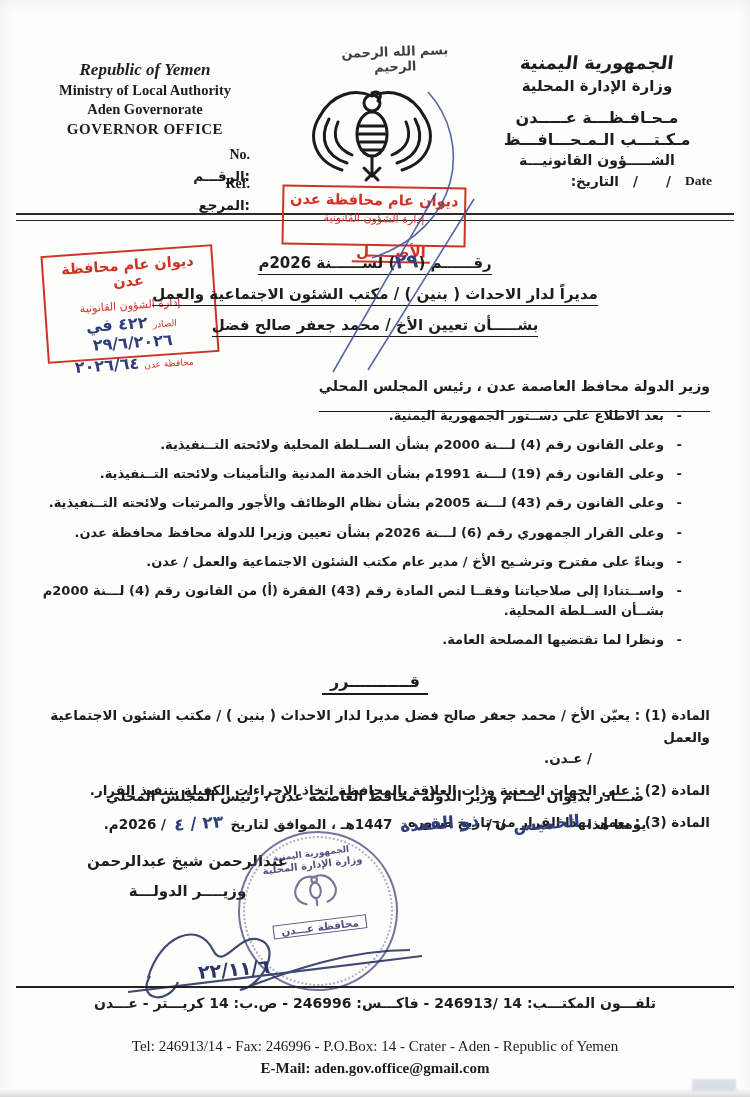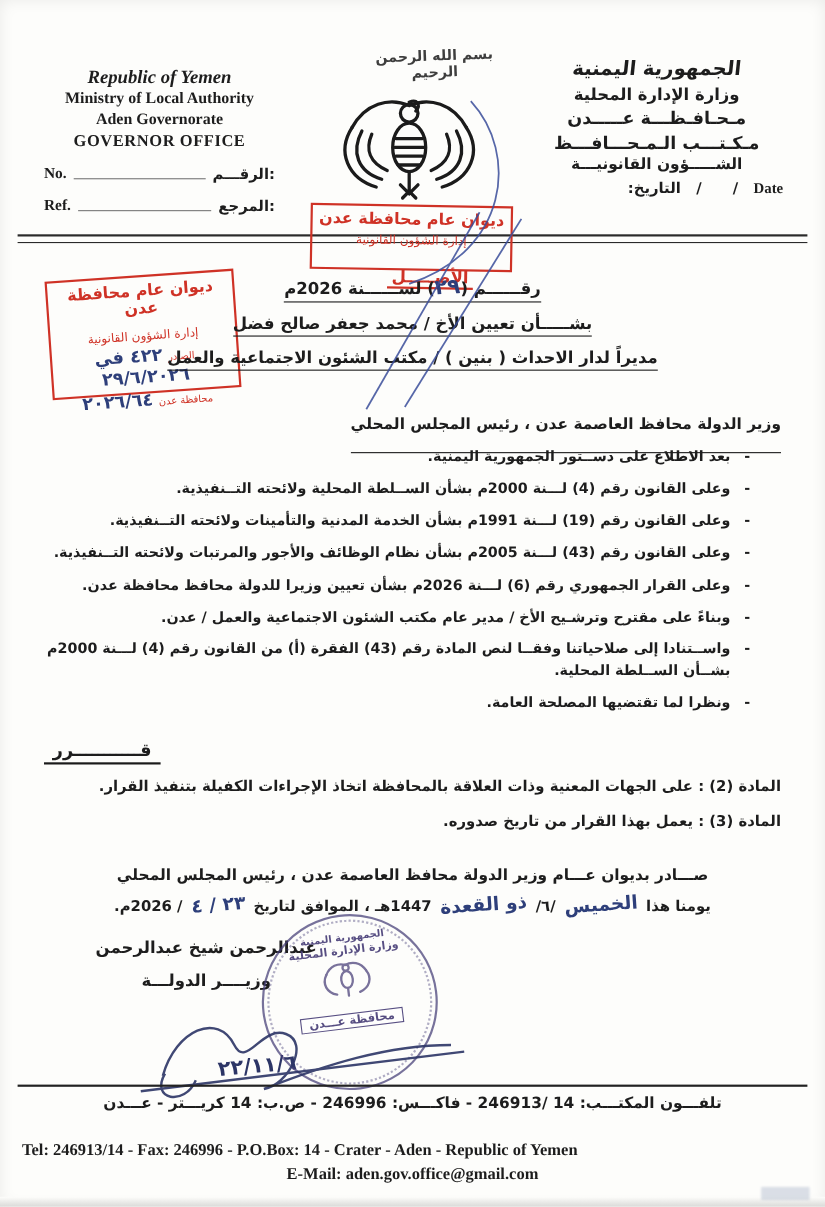--- a/index.html
+++ b/index.html
@@ -5,28 +5,28 @@
   html,body{margin:0;padding:0;background:#e8e8e6;}
   .page{position:relative;width:750px;height:1097px;background:#fdfdfb;overflow:hidden;
         font-family:"DejaVu Sans",sans-serif;color:#1d1d1d;
         box-shadow:inset 0 0 14px rgba(0,0,0,.08);}
   .abs{position:absolute;}
   
   .hdr-en{left:40px;top:60px;width:210px;text-align:center;font-family:"Liberation Serif",serif;font-weight:bold;}
   .hdr-en .l1{font-style:italic;font-size:17px;}
   .hdr-en .l2,.hdr-en .l3{font-size:14.5px;margin-top:2px;}
   .hdr-en .l4{font-size:15px;letter-spacing:.5px;margin-top:3px;}
-  .ref-row{display:flex;align-items:flex-end;justify-content:space-between;margin-top:9px;height:20px;}
+  .ref-row{display:flex;align-items:flex-end;justify-content:space-between;margin-top:9px;height:20px;flex-direction:column;}
   .ref-row .en{font-size:14px;font-family:"Liberation Serif",serif;font-weight:bold;}
   .ref-row .dash{flex:1;border-bottom:1px solid #777;margin:0 6px 4px 6px;height:12px;}
   .ref-row .arl{font-size:13.5px;font-weight:bold;font-family:"DejaVu Sans",sans-serif;}
   .hdr-ar{right:34px;top:52px;width:238px;text-align:center;font-weight:bold;}
   .hdr-ar .a1{font-size:18px;transform:skewX(-6deg);}
   .hdr-ar .a2{font-size:15px;margin-top:4px;}
-  .hdr-ar .a3{font-size:16px;margin-top:3px;}
+  .hdr-ar .a3{font-size:16px;margin-top:13px;}
   .hdr-ar .a4{font-size:16px;margin-top:3px;}
   .hdr-ar .a5{font-size:14px;margin-top:3px;}
   .date-row{display:flex;flex-direction:row-reverse;justify-content:flex-end;margin-top:5px;font-size:13.5px;padding:0 4px;gap:14px;}
   .date-row .sl{white-space:pre;}
   .date-row .den{font-family:"Liberation Serif",serif;}
   .bismillah{left:330px;top:44px;width:130px;text-align:center;font-size:13px;font-weight:bold;
              transform:rotate(-2deg);opacity:.85;}
   .emblem{left:302px;top:76px;}
   .hdr-rule{left:16px;right:16px;top:213px;height:5px;border-top:2px solid #2a2a2a;border-bottom:1.5px solid #2a2a2a;}
   
@@ -49,21 +49,21 @@
                    padding-bottom:2px;margin-bottom:9px;}
   .hw{color:#2e3f7a;font-weight:bold;display:inline-block;transform:rotate(-4deg);}
   .title-num .hw{font-size:19px;}
   
   .body-block{left:40px;right:40px;top:378px;direction:rtl;}
   .intro{text-align:right;font-weight:bold;font-size:14px;}
   .intro span{border-bottom:1.5px solid #1a1a1a;padding-bottom:17px;}
   ul.whereas{list-style:none;margin:12px 28px 0 0;padding:0;}
   ul.whereas li{position:relative;padding-right:18px;margin-bottom:9px;font-size:13px;font-weight:bold;text-align:right;line-height:1.55;}
   ul.whereas li::before{content:"-";position:absolute;right:0;top:0;}
-  .decree-word{text-align:left;margin-top:22px;}
+  .decree-word{text-align:center;margin-top:22px;}
   .decree-word span{display:inline-block;font-size:16px;font-weight:bold;border-bottom:2.5px solid #1a1a1a;padding:0 8px 2px;}
   .articles{margin-top:10px;}
   .articles p{margin:0 0 10px 0;font-size:13.5px;font-weight:bold;text-align:right;line-height:1.6;}
   .articles .cont{display:block;padding-right:118px;}
   
   .closing{left:40px;right:40px;top:788px;direction:rtl;text-align:center;font-weight:bold;}
   .closing .c1{font-size:14px;}
   .closing .c2{font-size:13.5px;margin-top:9px;}
   .closing .hw{font-size:17px;margin:0 3px;}
   
@@ -76,21 +76,21 @@
                border-radius:50%;transform:rotate(-7deg);text-align:center;color:#463c76;
                outline:2px dotted rgba(67,60,118,.45);outline-offset:-7px;box-sizing:border-box;opacity:.9;}
   .round-stamp .rs-top{font-size:9px;margin-top:15px;font-weight:bold;}
   .round-stamp .rs-min{font-size:10px;font-weight:bold;margin-top:1px;}
   .round-stamp .rs-gov{display:inline-block;font-size:10.5px;font-weight:bold;border:1.5px solid #463c76;
                        padding:0 7px;margin-top:2px;background:rgba(255,255,255,.55);}
   
   .footer-rule{left:16px;right:16px;top:986px;border-top:2.5px solid #222;}
   .foot-ar1{left:20px;right:20px;top:995px;text-align:center;font-size:14px;font-weight:bold;direction:rtl;}
   .foot-ar2{left:20px;right:20px;top:1017px;text-align:center;font-size:14px;font-weight:bold;direction:rtl;}
-  .foot-en1{left:20px;right:20px;top:1038px;text-align:left;font-size:15px;font-weight:bold;font-family:"Liberation Serif",serif;}
+  .foot-en1{left:20px;right:20px;top:1038px;text-align:center;font-size:15px;font-weight:normal;font-family:"Liberation Serif",serif;}
   .foot-en2{left:20px;right:20px;top:1060px;text-align:center;font-size:15px;font-weight:bold;font-family:"Liberation Serif",serif;}
   .scan-bottom{left:0;right:0;bottom:0;height:9px;background:linear-gradient(#fdfdfb,#dadad8);}
   .wm{right:14px;bottom:6px;width:44px;height:12px;background:#9aa7c0;opacity:.35;filter:blur(1px);}
   svg.strokes{position:absolute;left:0;top:0;pointer-events:none;}
 </style>
 </head>
 <body>
 
 <div class="page">
 
@@ -160,39 +160,44 @@
   </div>
 
   <div class="abs office-stamp" dir="rtl">
     <div class="o1">ديوان عام محافظة عدن</div>
     <div class="o2">إدارة الشؤون القانونية</div>
   </div>
   <div class="abs asl">الأصـــــل</div>
 
   <div class="abs title-block">
     <div class="title-num"><span class="tl"><span>رقــــــم (</span><span class="hw">٢٩</span><span>) لســــــنة 2026م</span></span></div>
+    <div><span class="tl">مديراً لدار الاحداث ( بنين ) / مكتب الشئون الاجتماعية والعمل</span></div>
     <div><span class="tl">بشـــــأن تعيين الأخ / محمد جعفر صالح فضل</span></div>
-    <div><span class="tl">مديراً لدار الاحداث ( بنين ) / مكتب الشئون الاجتماعية والعمل</span></div>
   </div>
 
   <div class="abs body-block">
     <div class="intro"><span>وزير الدولة محافظ العاصمة عدن ، رئيس المجلس المحلي</span></div>
     <ul class="whereas">
       <li>بعد الاطلاع على دســتور الجمهورية اليمنية.</li>
       <li>وعلى القانون رقم (4) لـــنة 2000م بشأن الســلطة المحلية ولائحته التــنفيذية.</li>
       <li>وعلى القانون رقم (19) لـــنة 1991م بشأن الخدمة المدنية والتأمينات ولائحته التــنفيذية.</li>
       <li>وعلى القانون رقم (43) لـــنة 2005م بشأن نظام الوظائف والأجور والمرتبات ولائحته التــنفيذية.</li>
       <li>وعلى القرار الجمهوري رقم (6) لـــنة 2026م بشأن تعيين وزيرا للدولة محافظ محافظة عدن.</li>
       <li>وبناءً على مقترح وترشـيح الأخ / مدير عام مكتب الشئون الاجتماعية والعمل / عدن.</li>
       <li>واســتنادا إلى صلاحياتنا وفقــا لنص المادة رقم (43) الفقرة (أ) من القانون رقم (4) لـــنة 2000م بشــأن الســلطة المحلية.</li>
       <li>ونظرا لما تقتضيها المصلحة العامة.</li>
     </ul>
     <div class="decree-word"><span>قـــــــــــرر</span></div>
     <div class="articles">
       <p>
+        <span>المادة (1) :</span>
+        <span>يعيّن الأخ / محمد جعفر صالح فضل مديرا لدار الاحداث ( بنين ) / مكتب الشئون الاجتماعية والعمل</span>
+        <span class="cont">/ عـدن.</span>
+      </p>
+      <p>
         <span>المادة (2) :</span>
         <span>على الجهات المعنية وذات العلاقة بالمحافظة اتخاذ الإجراءات الكفيلة بتنفيذ القرار.</span>
       </p>
       <p>
         <span>المادة (3) :</span>
         <span>يعمل بهذا القرار من تاريخ صدوره.</span>
       </p>
     </div>
   </div>
 

